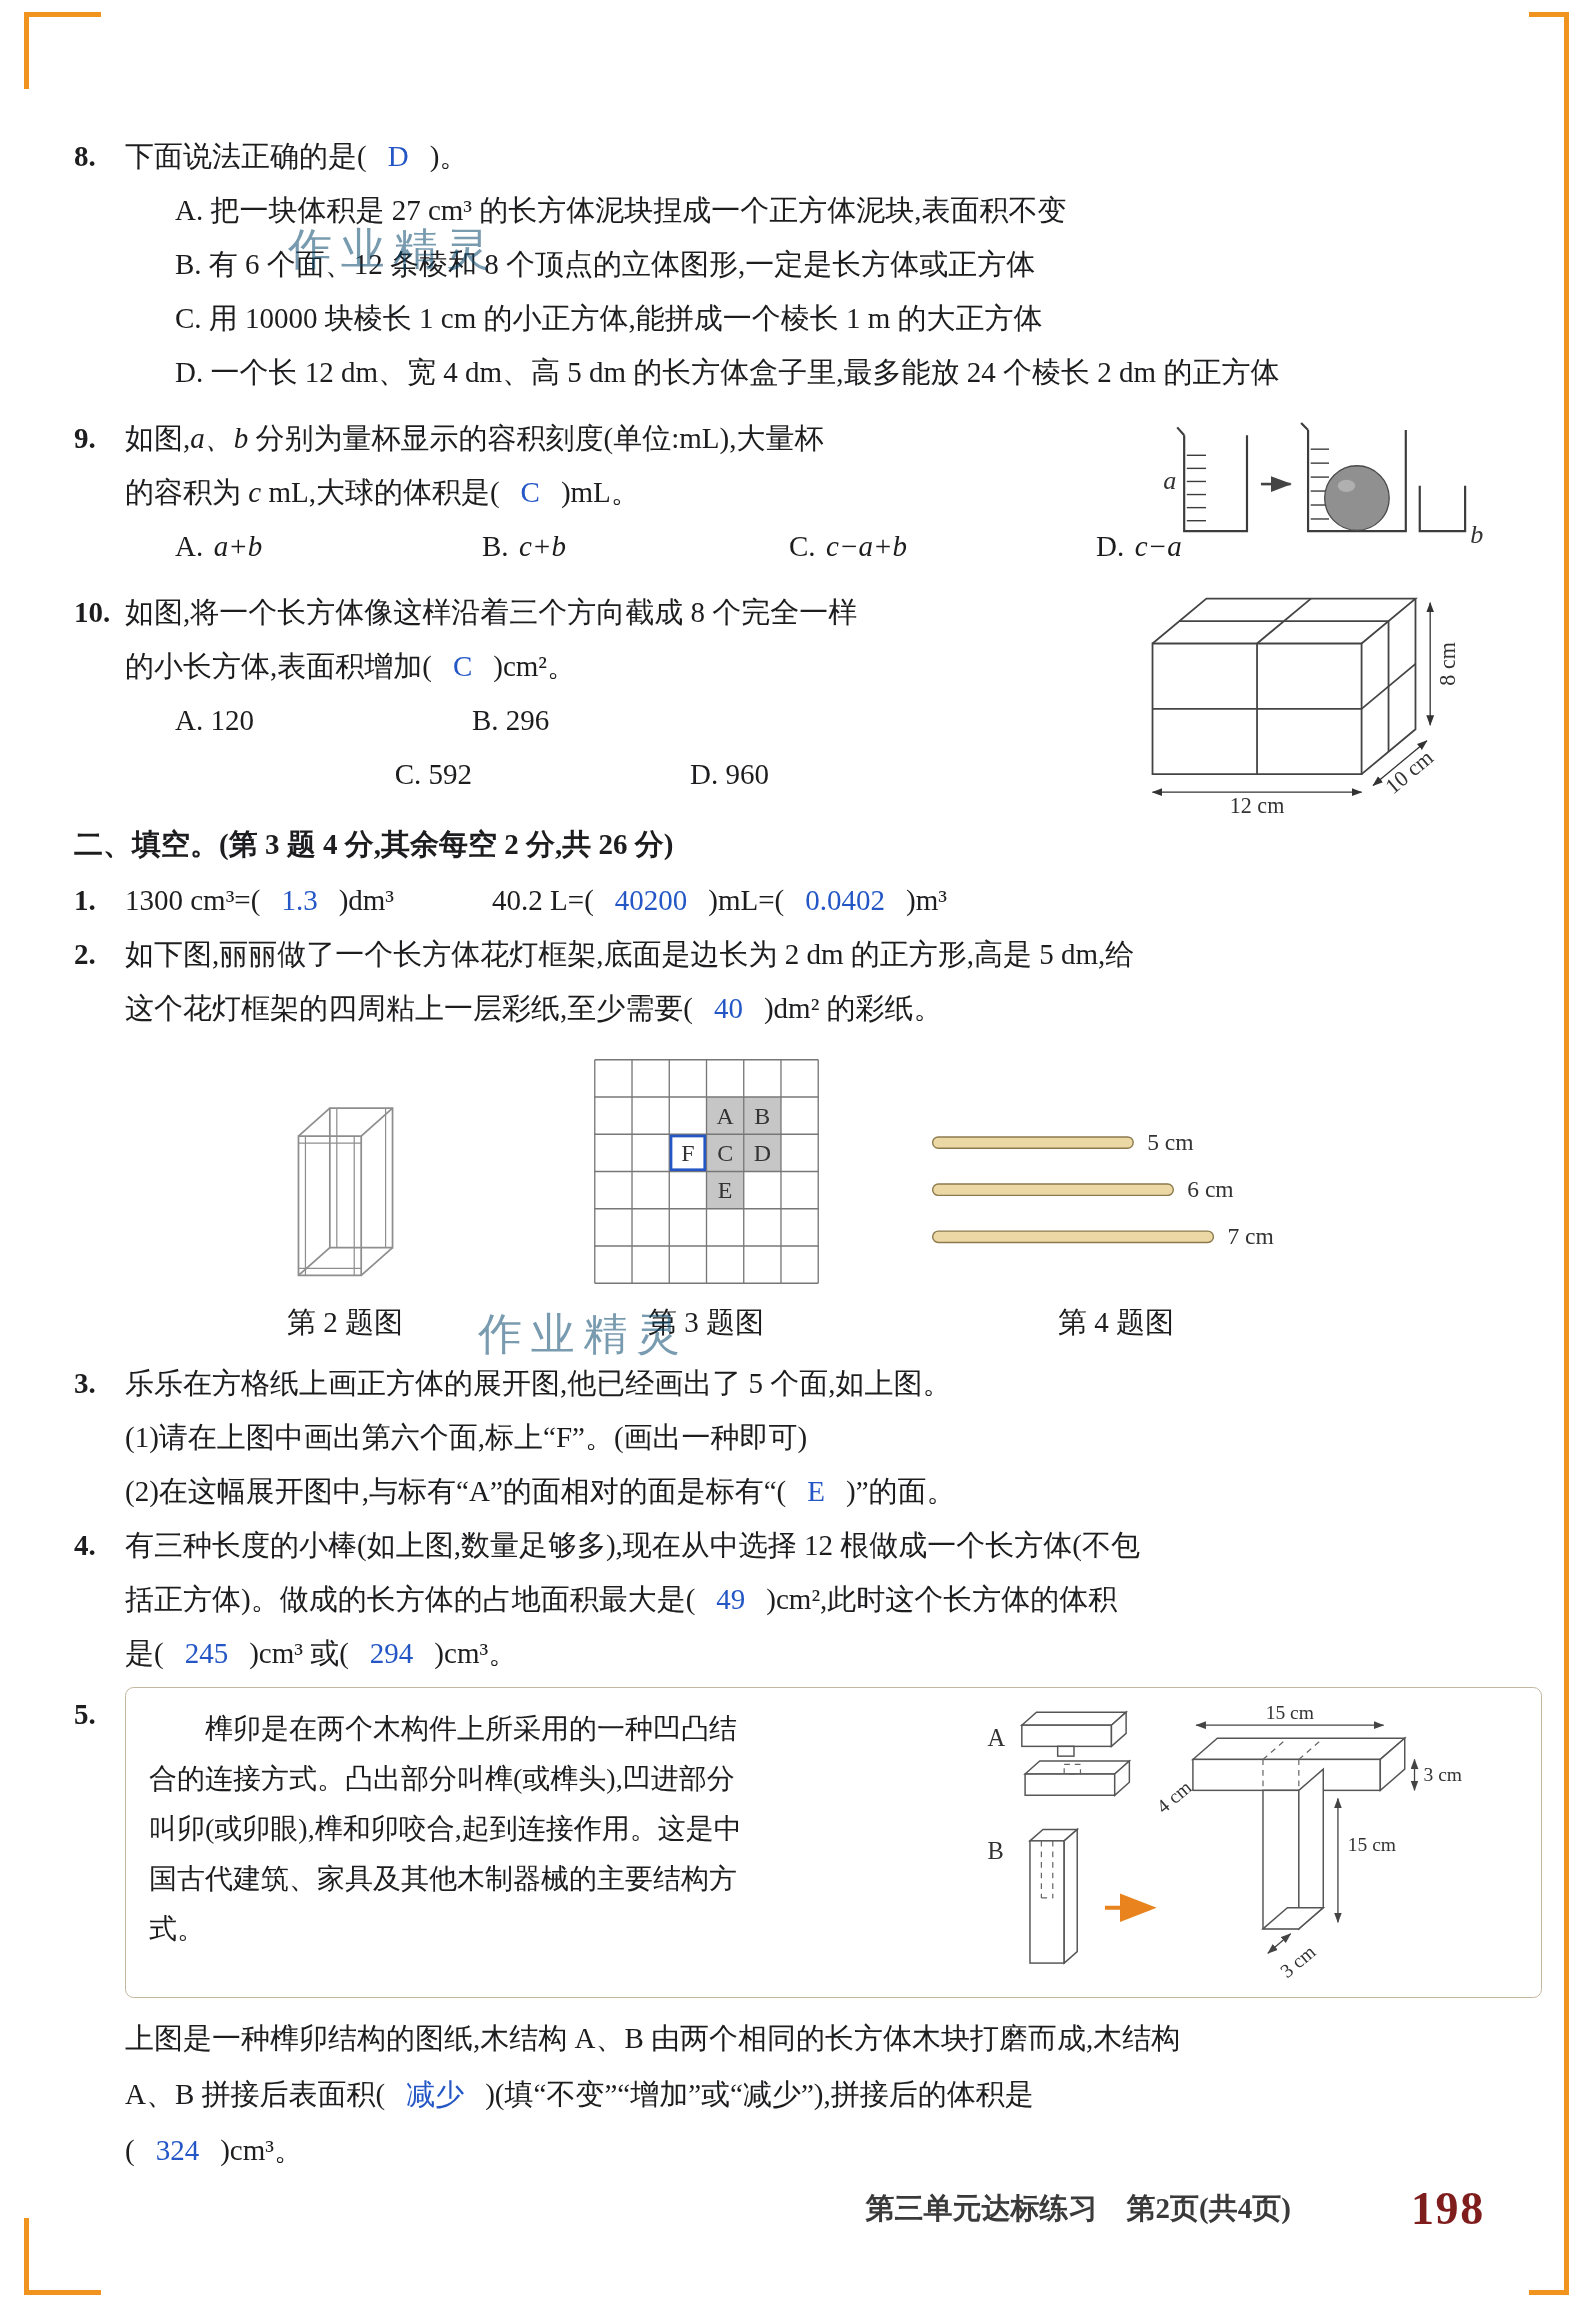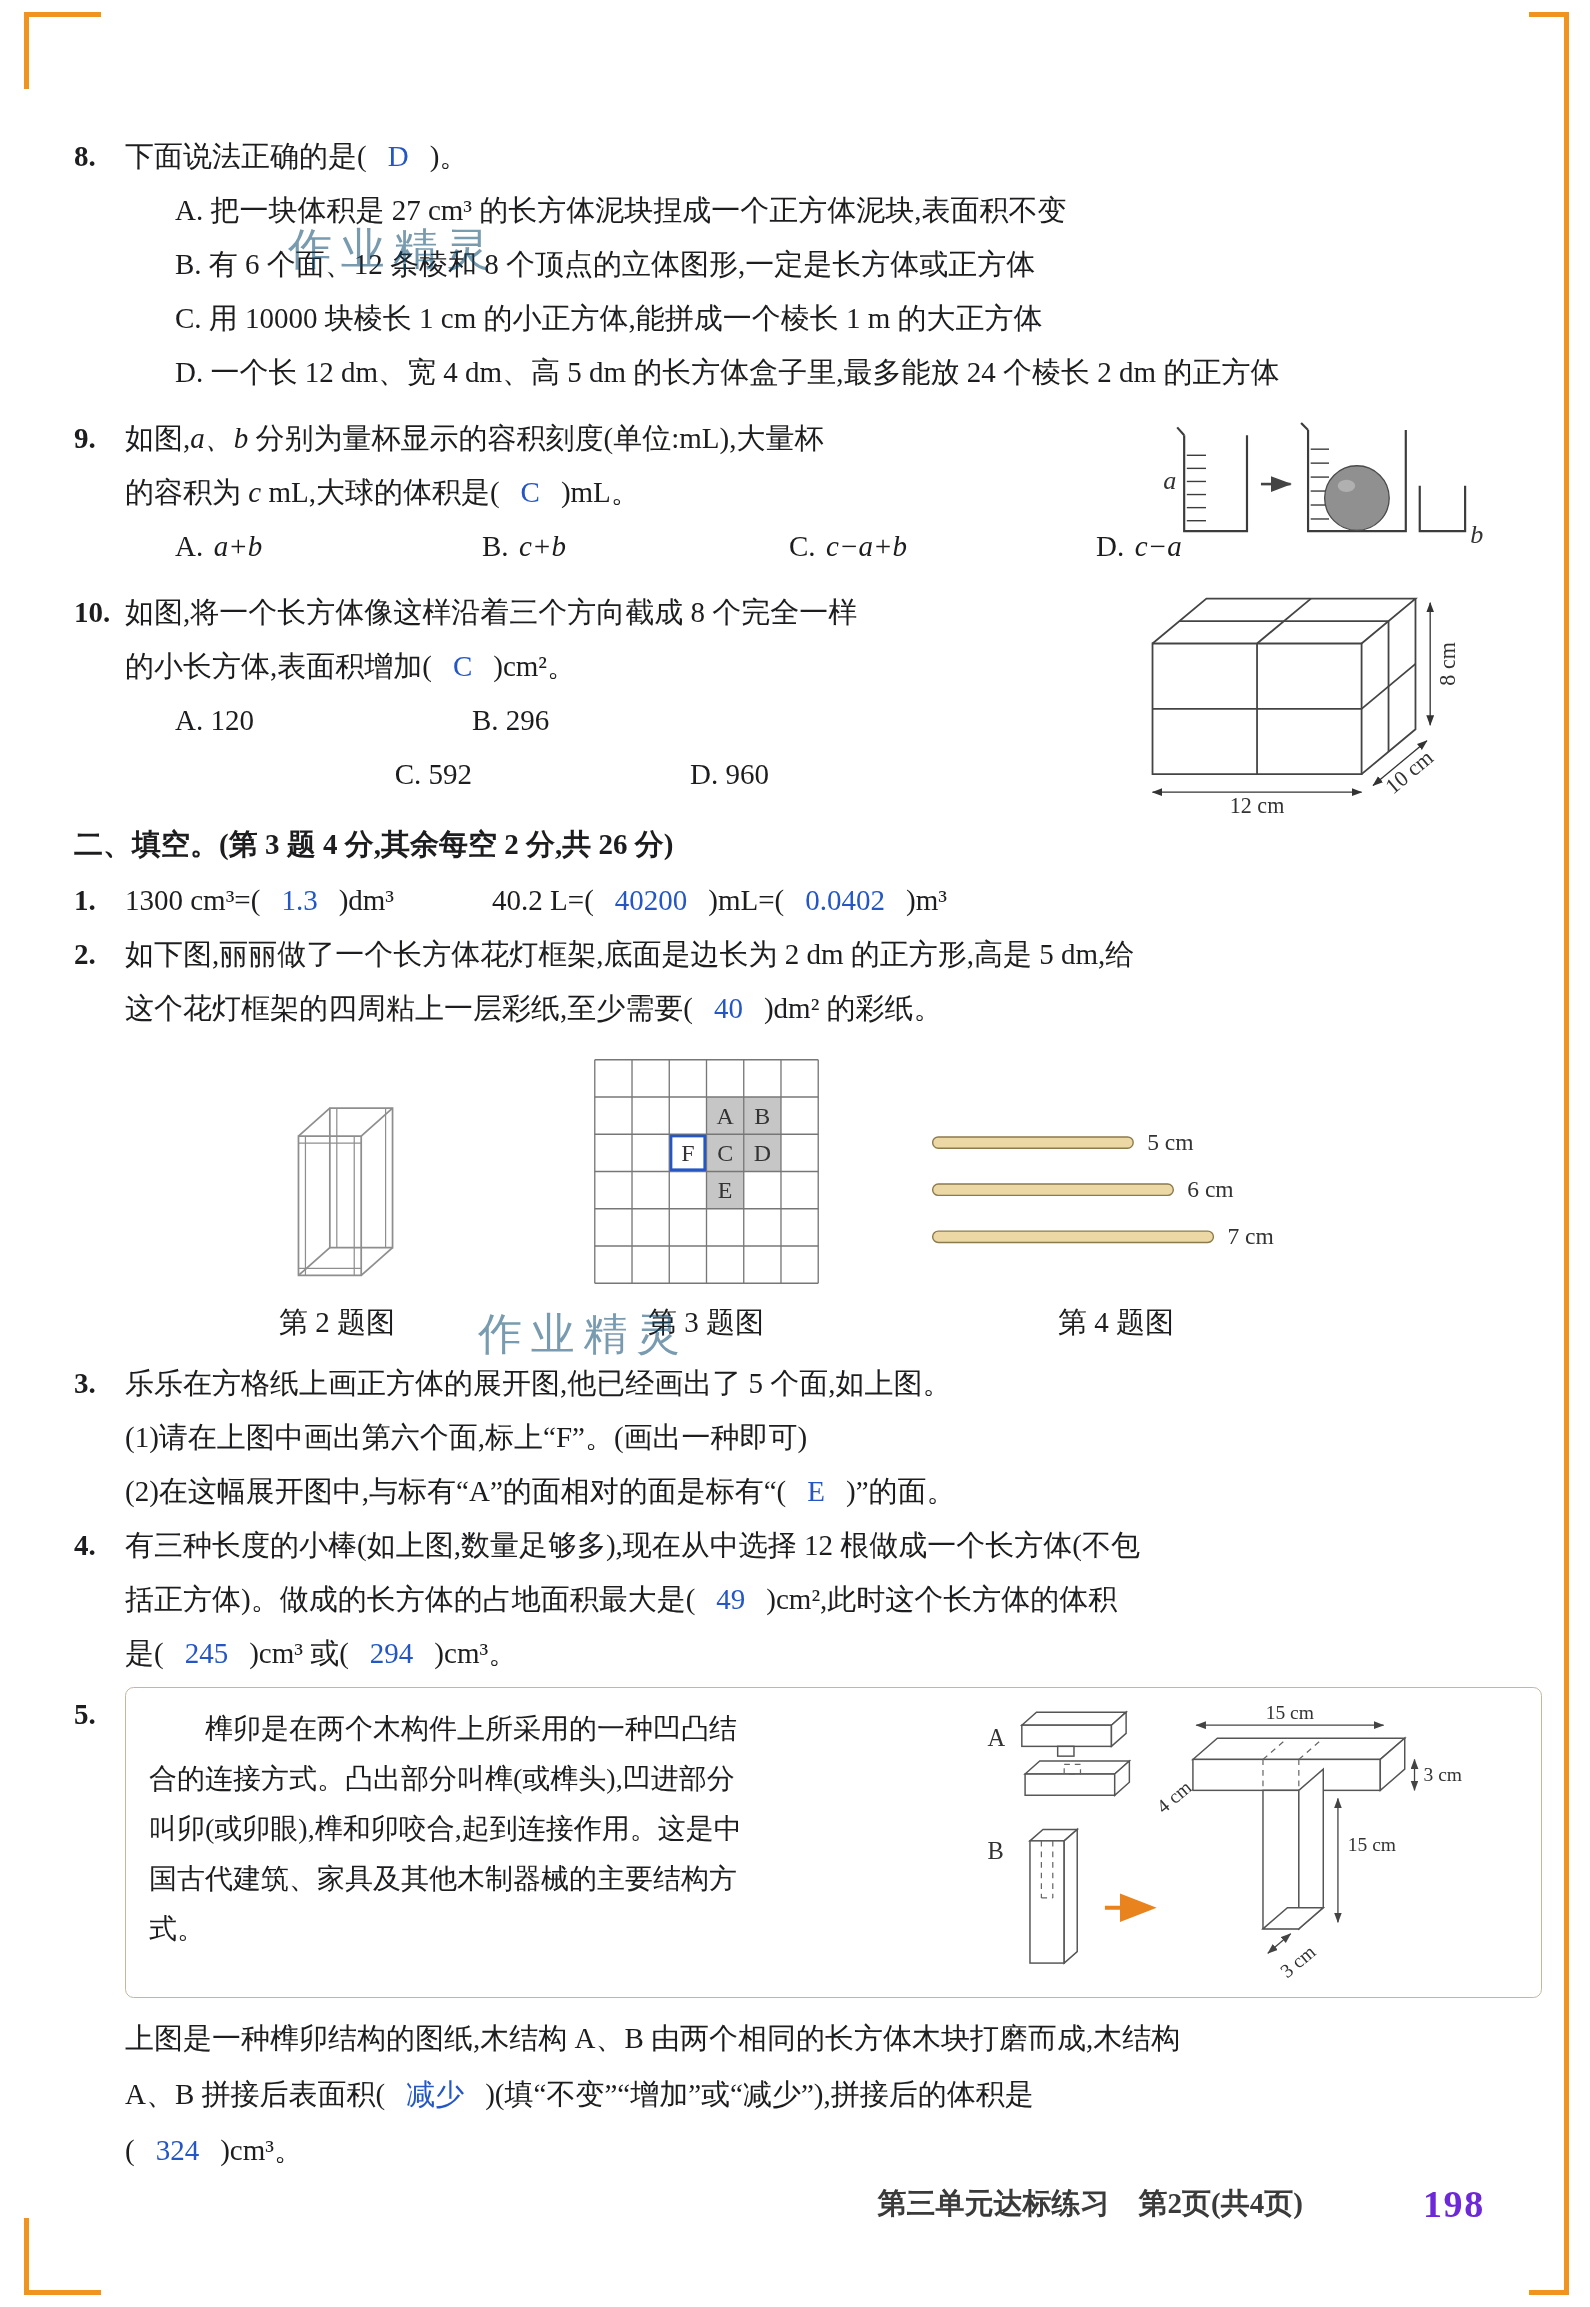--- a/index.html
+++ b/index.html
@@ -40,33 +40,33 @@
   .ml { margin-left:98px; }
 
   .q9fig { position:absolute; right:35px; top:5.2px; }
   .q10fig { position:absolute; right:17.4px; top:-15.7px; }
 
   .figures { position:relative; height:307px; margin-top:8.7px; }
   .fig-lantern { position:absolute; left:205px; top:52px; }
   .fig-grid { position:absolute; left:519px; top:14px; }
   .fig-sticks { position:absolute; left:855px; top:79px; }
   .figcap { position:absolute; top:256px; height:44px; line-height:44px; transform:translateX(-50%); white-space:nowrap; }
-  .cap2 { left:263px; } .cap3 { left:632px; } .cap4 { left:1042px; }
+  .cap2 { left:271px; } .cap3 { left:632px; } .cap4 { left:1042px; }
   .fill3 { margin-top:5.2px; }
 
   .q5row { display:flex; margin-top:7px; }
   .q5box { flex:1; border:1.7px solid #c2b79f; border-radius:8.7px; padding:15.7px 23px;
     display:flex; justify-content:space-between; align-items:flex-start;gap:28px; }
   .q5text { width:611px; font-size:28px; line-height:50px; text-indent:56px; }
   .q5after { padding-left:51px; margin-top:12.2px; }
   .q5after .line { height:56px; line-height:56px; }
 
   .footer { position:absolute; right:105px; top:2182px; display:flex; align-items:center; gap:120px;
     font-weight:700; color:#3a3a3a; font-size:29px; }
-  .pageno { font-size:38px; color:#6d28d9; letter-spacing:1.7px; }
+  .pageno { font-size:46px; color:#7f1d1d; letter-spacing:1.7px; }
 
   svg text { font-family:"Liberation Serif","DejaVu Serif",serif; fill:#333; }
   svg .lbl { font-size:27px; }
   svg .itl { font-style:italic; font-size:30px; }
 </style>
 </head>
 <body>
 
 <div class="page">
   <div class="deco-tl"></div>

